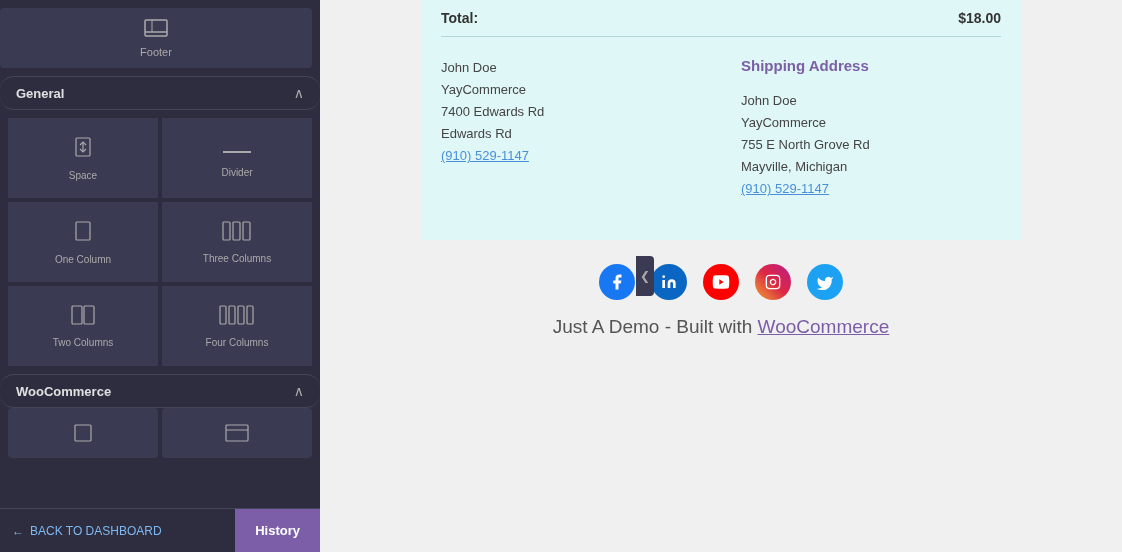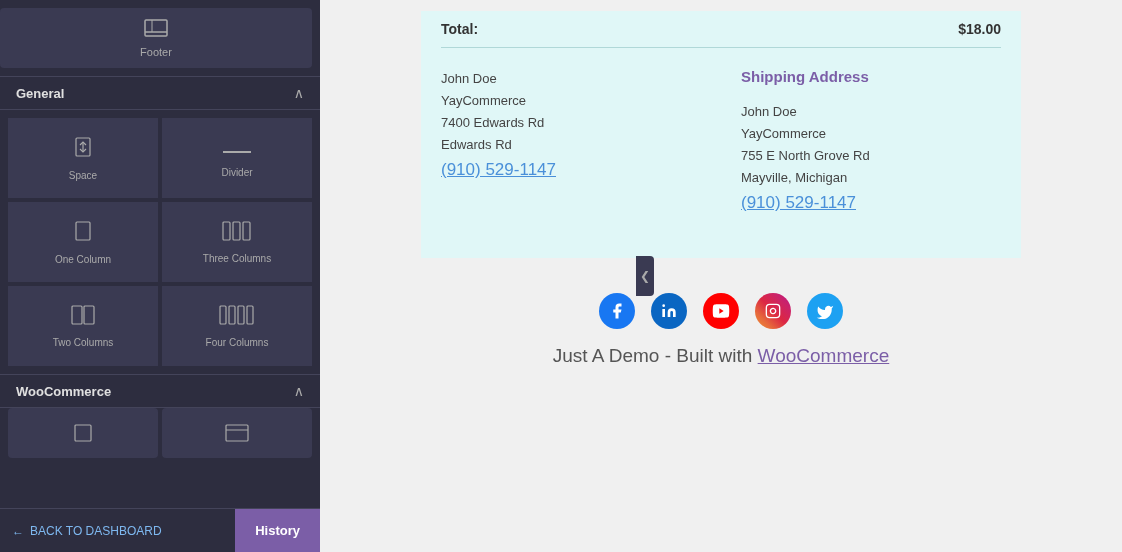--- a/index.html
+++ b/index.html
@@ -40,20 +40,21 @@
       color: #aaa;
     }
 
     .section-header {
       display: flex;
       align-items: center;
       justify-content: space-between;
       padding: 8px 16px;
       border-top: 1px solid #44445a;
       border-bottom: 1px solid #44445a;
+      border-radius: 14px;
     }
 
     .section-title {
       color: #e0e0e0;
       font-size: 13px;
       font-weight: bold;
     }
 
     .section-toggle {
       color: #aaa;
@@ -152,21 +153,21 @@
       flex-direction: column;
       align-items: center;
       padding: 0;
     }
 
     .order-panel {
       background: #e0f7f7;
       width: 100%;
       max-width: 600px;
       padding: 0 20px 20px 20px;
-      margin: 11px auto;
+      margin: 0 auto;
     }
 
     .total-row {
       display: flex;
       justify-content: space-between;
       padding: 10px 0;
       border-bottom: 1px solid #b0d8d8;
       font-size: 14px;
       color: #333;
       font-weight: bold;
@@ -196,21 +197,21 @@
     }
 
     .address-text {
       font-size: 13px;
       color: #444;
       line-height: 1.7;
     }
 
     .address-phone {
       color: #4a90d9;
-      font-size: 17px;
+      font-size: 13px;
       text-decoration: underline;
       cursor: pointer;
     }
 
     .social-section {
       display: flex;
       justify-content: center;
       gap: 16px;
       padding: 24px 0 16px;
       width: 100%;

